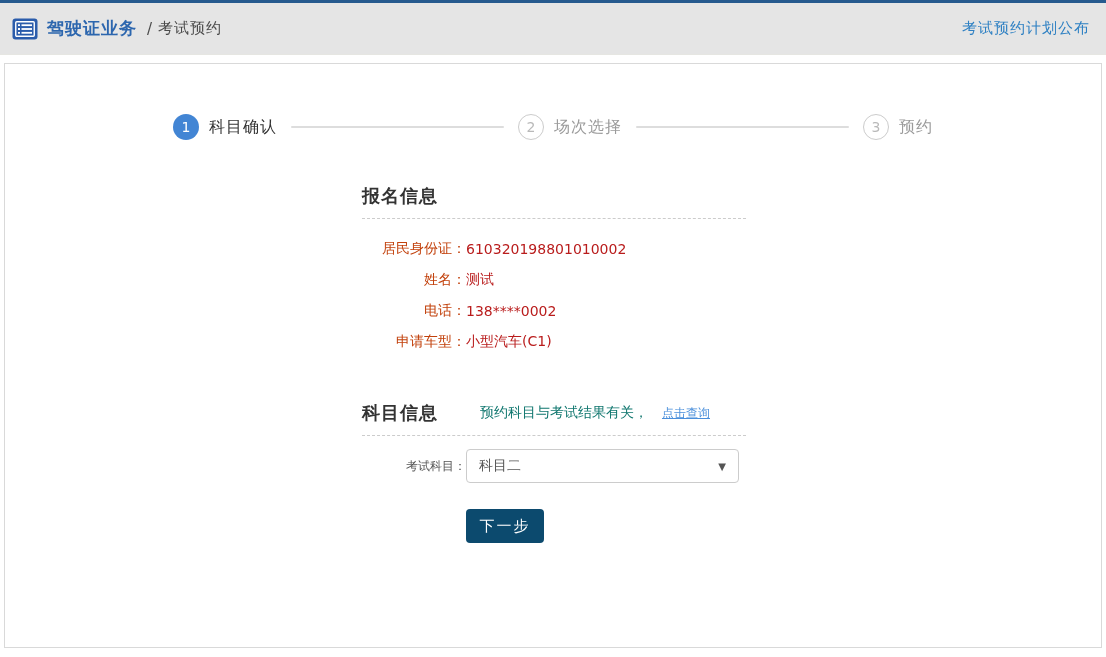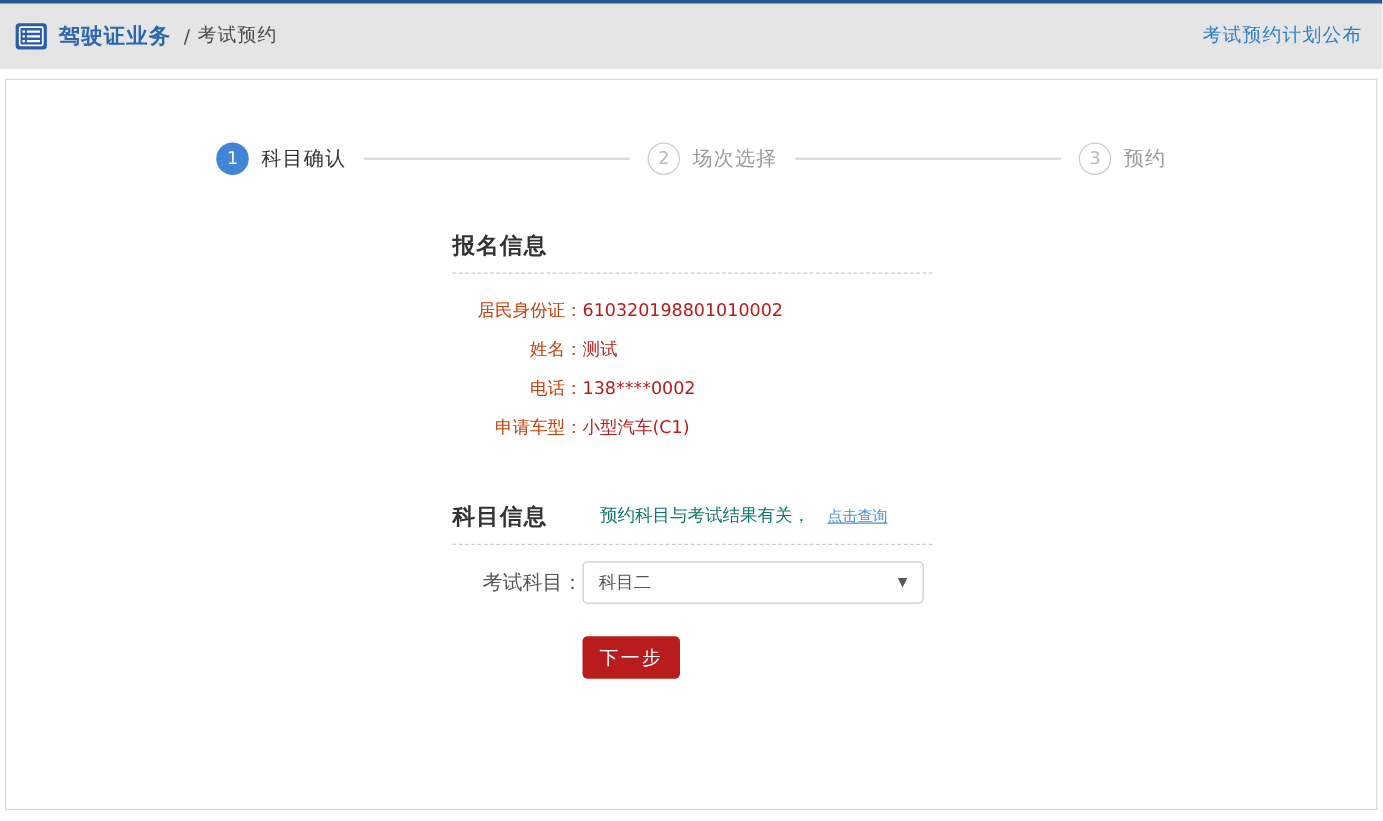--- a/index.html
+++ b/index.html
@@ -79,36 +79,36 @@
   .field-row {
     display: flex; align-items: center; height: 31px;
     font-size: 14px; color: #555555;
   }
   .field-label { width: 104px; text-align: right; flex: 0 0 auto; color: #c2410c; }
   .field-value { color: #b91c1c; }
   .subject-section { margin-top: 44px; }
   .subject-field-row { display: flex; align-items: center; margin-top: 13px; }
   .subject-field-label {
     width: 104px; text-align: right; flex: 0 0 auto;
-    font-size: 16px; color: #555555;
+    font-size: 12px; color: #555555;
   }
   .select-box {
     width: 273px; height: 34px;
     border: 1px solid #cccccc; border-radius: 4px;
     background: #ffffff;
     display: flex; align-items: center; justify-content: space-between;
     padding: 0 12px;
     font-size: 14px; color: #555555;
     cursor: pointer;
   }
   .select-arrow { font-size: 10px; color: #555555; }
   .next-button {
     margin: 26px 0 0 104px;
     width: 78px; height: 34px;
-    background: #b91c1c; color: #ffffff;
+    background: #0c4a6e; color: #ffffff;
     border: none; border-radius: 4px;
     font-size: 15px; letter-spacing: 2px;
     font-family: "DejaVu Sans", "Liberation Sans", sans-serif;
     cursor: pointer;
     display: flex; align-items: center; justify-content: center;
   }
 </style>
 </head>
 <body>
 

